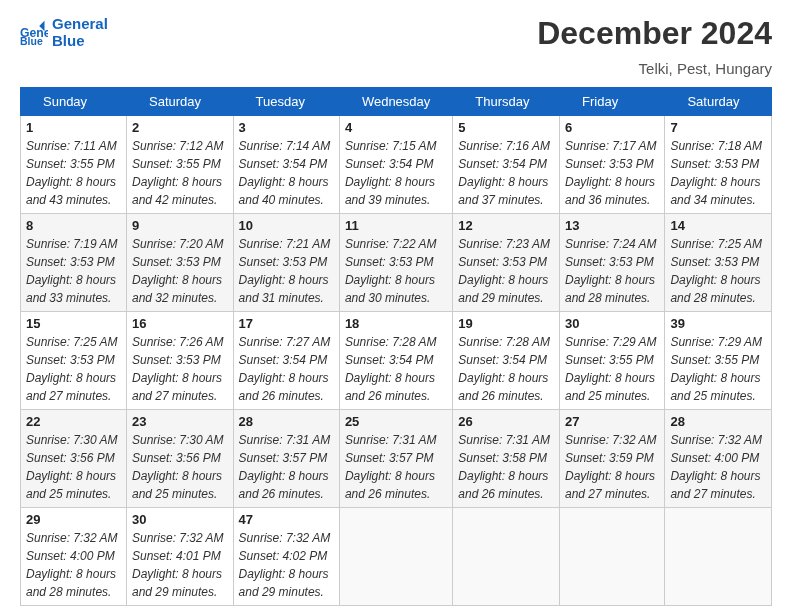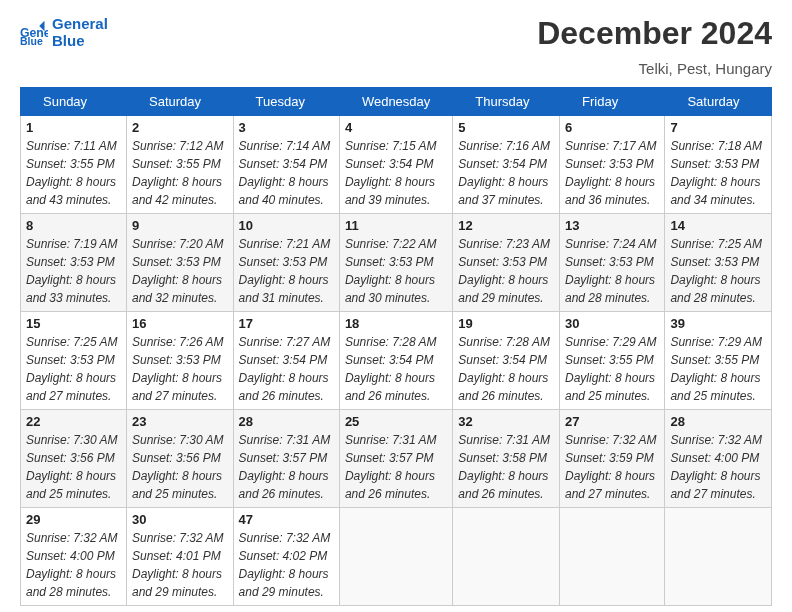--- a/index.html
+++ b/index.html
@@ -327,21 +327,21 @@
       </td>
           <td>
         <span class="day-num">25</span>
         <div class="day-info">
           Sunrise: 7:31 AM<br>
           Sunset: 3:57 PM<br>
           Daylight: 8 hours and 26 minutes.
         </div>
       </td>
           <td>
-        <span class="day-num">32</span>
+        <span class="day-num">26</span>
         <div class="day-info">
           Sunrise: 7:31 AM<br>
           Sunset: 3:58 PM<br>
           Daylight: 8 hours and 26 minutes.
         </div>
       </td>
           <td>
         <span class="day-num">27</span>
         <div class="day-info">
           Sunrise: 7:32 AM<br>

